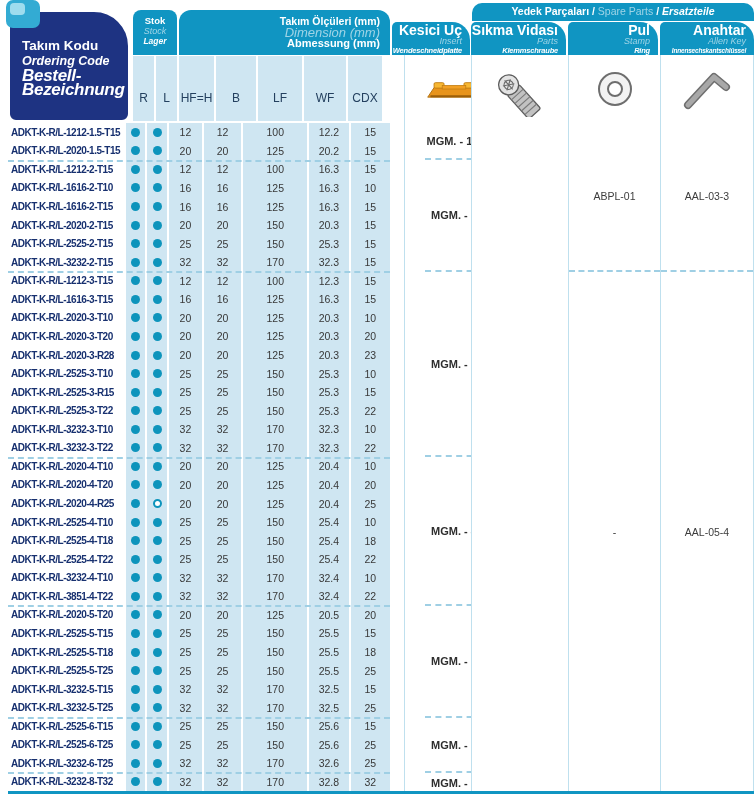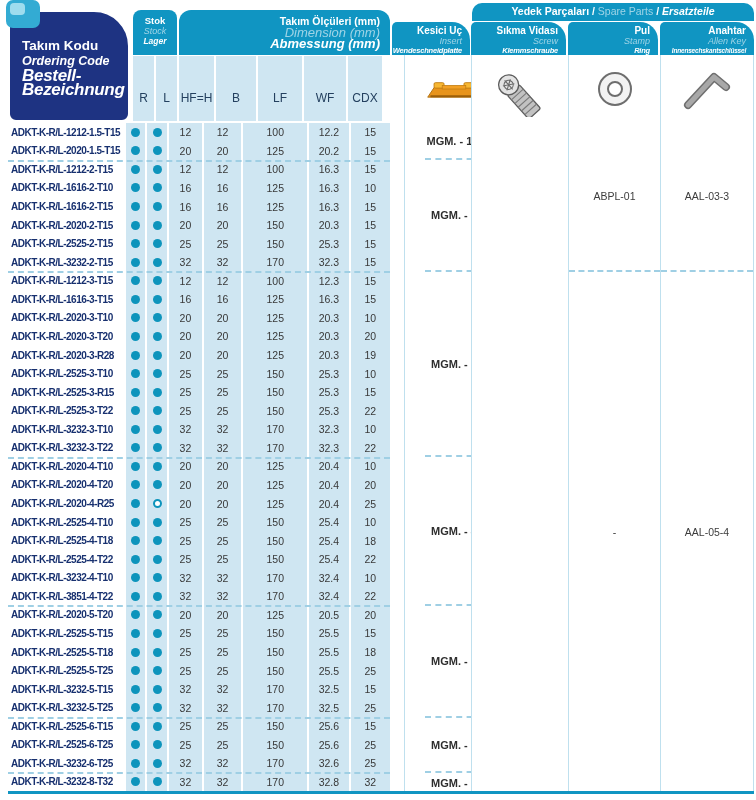--- a/index.html
+++ b/index.html
@@ -31,31 +31,31 @@
 
   
   .band{position:absolute;background:var(--teal);color:#fff;}
   .stok-band{left:133px;top:10px;width:44px;height:45px;border-radius:8px 8px 0 0;text-align:center;padding-top:5px;}
   .stok-band .l1{font-size:9.5px;font-weight:bold;line-height:11px;}
   .stok-band .l2{font-size:9px;font-style:italic;color:var(--pale);line-height:10px;}
   .stok-band .l3{font-size:8.5px;font-weight:bold;font-style:italic;line-height:11px;}
   .dims-band{left:179px;top:10px;width:211px;height:45px;border-radius:12px 12px 0 0;text-align:right;padding:5px 10px 0 0;}
   .dims-band .l1{font-size:10.5px;font-weight:bold;line-height:12px;}
   .dims-band .l2{font-size:13px;font-style:italic;color:var(--pale);line-height:11px;}
-  .dims-band .l3{font-size:13px;font-weight:bold;font-style:italic;line-height:11px;}
+  .dims-band .l3{font-size:11px;font-weight:bold;line-height:11px;}
 
   .yedek-band{left:472px;top:3px;width:282px;height:18px;border-radius:10px 10px 0 0;text-align:center;font-size:10.5px;line-height:17px;}
   .yedek-band .tr{font-weight:bold;}
   .yedek-band .en{color:var(--pale);}
   .yedek-band .de{font-weight:bold;font-style:italic;}
   .yedek-band .sep{font-weight:bold;}
 
   .sub-tab{position:absolute;top:22px;height:33px;background:var(--teal);border-radius:5px 18px 0 0;
     color:#fff;text-align:right;padding:3px 8px 0 0;}
-  .sub-tab .l1{font-size:10px;font-weight:bold;line-height:11px;}
+  .sub-tab .l1{font-size:14px;font-weight:bold;line-height:11px;}
   .sub-tab .l2{font-size:9px;font-style:italic;color:var(--pale);line-height:10px;}
   .sub-tab .l3{font-size:7.5px;font-weight:bold;font-style:italic;line-height:10px;letter-spacing:-0.2px;}
   .tab-insert{left:392px;width:78px;}
   .tab-screw{left:471px;width:95px;}
   .tab-ring{left:568px;width:90px;}
   .tab-key{left:660px;width:94px;}
   .tab-key .l3{font-size:6.5px;}
 
   
   .labels-row{position:absolute;left:133px;top:56px;width:257px;height:65px;display:flex;column-gap:2px;}
@@ -131,21 +131,21 @@
     <span class="de">Ersatzteile</span>
   </div>
 
   <div class="sub-tab tab-insert">
     <div class="l1">Kesici Uç</div>
     <div class="l2">Insert</div>
     <div class="l3">Wendeschneidplatte</div>
   </div>
   <div class="sub-tab tab-screw">
     <div class="l1">Sıkma Vidası</div>
-    <div class="l2">Screw</div>
+    <div class="l2">Parts</div>
     <div class="l3">Klemmschraube</div>
   </div>
   <div class="sub-tab tab-ring">
     <div class="l1">Pul</div>
     <div class="l2">Stamp</div>
     <div class="l3">Ring</div>
   </div>
   <div class="sub-tab tab-key">
     <div class="l1">Anahtar</div>
     <div class="l2">Allen Key</div>
@@ -336,21 +336,21 @@
         <div class="cell c-dot">
           <div class="dot"></div>
         </div>
         <div class="cell c-dot">
           <div class="dot"></div>
         </div>
         <div class="cell num c-hf">20</div>
         <div class="cell num c-b">20</div>
         <div class="cell num c-lf">125</div>
         <div class="cell num c-wf">20.3</div>
-        <div class="cell num c-cdx">19</div>
+        <div class="cell num c-cdx">23</div>
       </div>
       <div class="row">
         <div class="cell c-code">ADKT-K-R/L-2525-3-T10</div>
         <div class="cell c-dot">
           <div class="dot"></div>
         </div>
         <div class="cell c-dot">
           <div class="dot"></div>
         </div>
         <div class="cell num c-hf">25</div>

